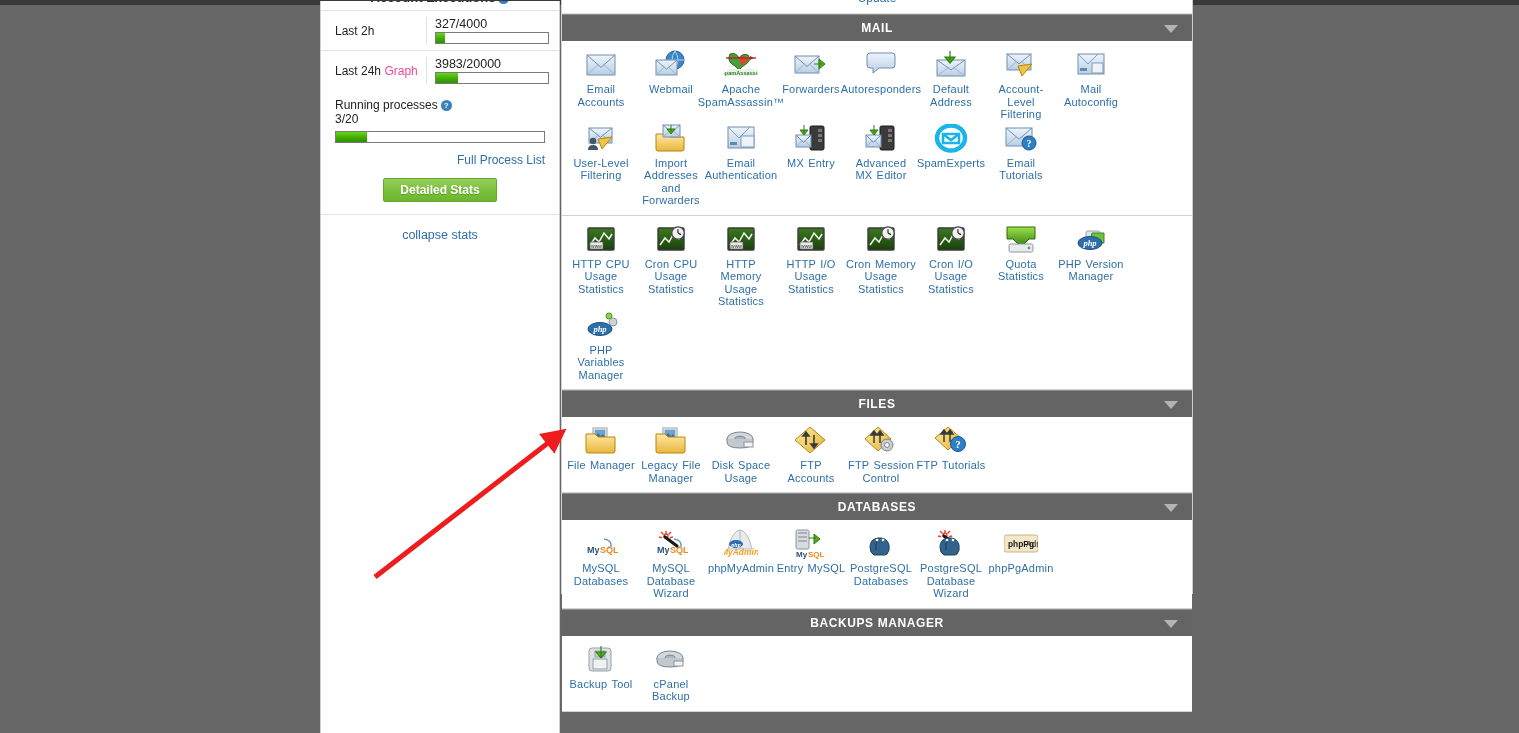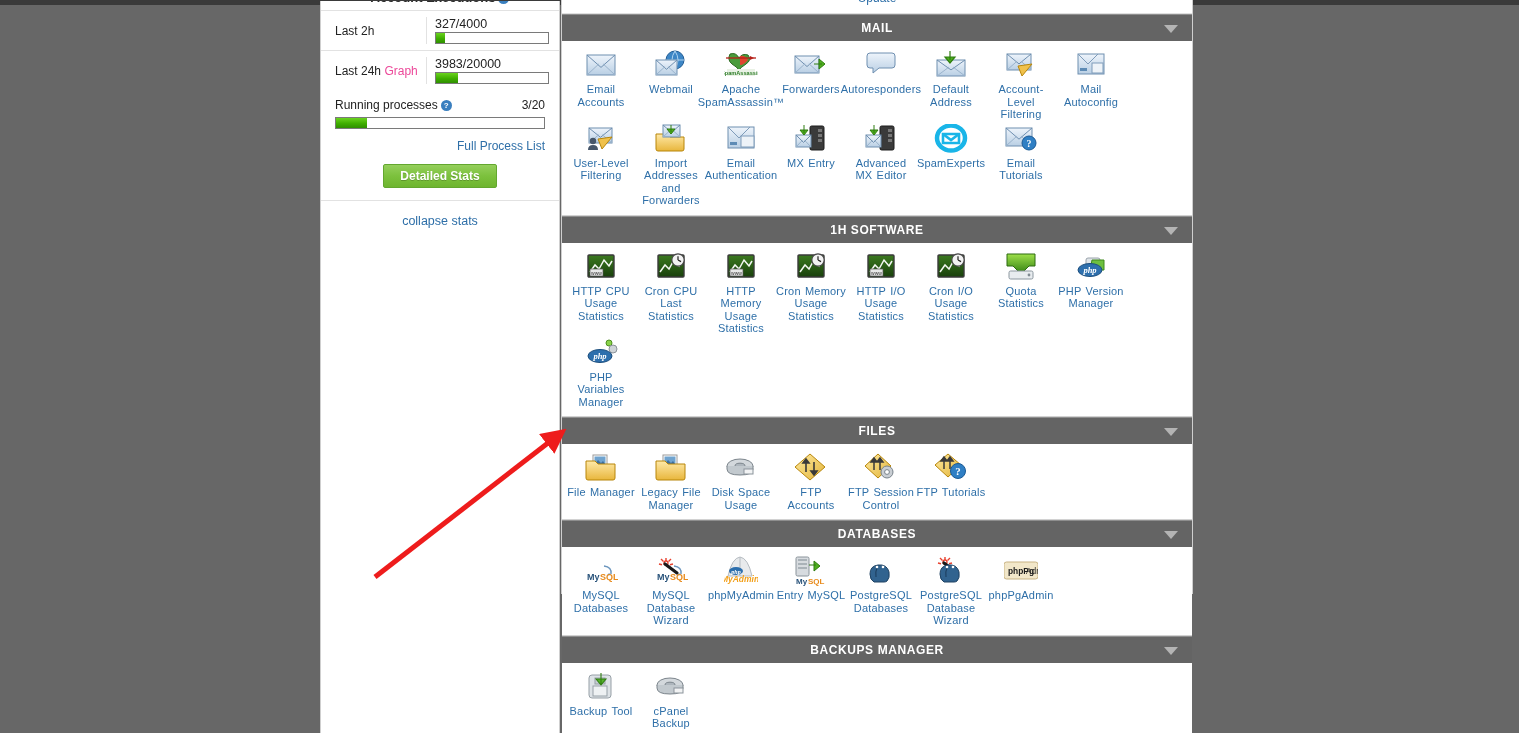--- a/index.html
+++ b/index.html
@@ -36,21 +36,21 @@
   .statLabel { width: 105px; padding-left: 14px; font-size: 12px; color: #222; }
   .statLabel a { color: #ec4899; text-decoration: none; }
   .statVal { flex: 1; padding-right: 10px; border-left: 1px solid #e2e2e2; padding-left: 8px; }
   .statNum { font-size: 12.5px; color: #222; line-height: 14px; }
   .bar { height: 12px; background: #fff; border: 1px solid #7a7a7a; position: relative; margin-top: 1px; }
   .barFill {
     position:absolute; left:0; top:0; bottom:0;
     background: linear-gradient(to bottom,#6ad31e 0%,#3fae00 55%,#2f8f00 100%);
   }
   .procRow { padding: 8px 14px 0 14px; }
-  .procTop { display:flex; justify-content:space-between; align-items:flex-end; font-size:12px; color:#222; }
+  .procTop { display:flex; justify-content:space-between; align-items:flex-start; font-size:12px; color:#222;flex-direction:column; }
   .procBar { margin-top: 5px; }
   .fullproc { text-align:right; padding: 7px 14px 0 14px; }
   .fullproc a { color:#2e6fa8; font-size:12px; text-decoration:none; }
   .btnWrap { text-align:center; padding: 10px 0 12px 0; border-bottom: 1px solid #e2e2e2; }
   .greenBtn {
     display:inline-block; padding:4px 16px; border-radius:2px; color:#fff;
     font-size:12px; font-weight:bold; border:1px solid #63a72f; cursor:pointer;
     background: linear-gradient(to bottom,#95cf5c 0%,#7cc13d 50%,#6eb52f 100%);
     text-shadow: 0 1px 0 rgba(0,0,0,.2);
   }
@@ -626,24 +626,20 @@
                     <path d="M28,22 L17.08,12.1" fill="none" stroke="#9ab3cc" stroke-width="1"></path>
                   </g>
                   <circle cx="25" cy="19" r="7" fill="#2f7fc4" stroke="#1a5a96"></circle>
                   <text x="25" y="23" font-size="10" font-weight="bold" text-anchor="middle" fill="#fff" font-family="Liberation Serif">?</text>
                 </svg></div>
               <div class="tileLabel">Email Tutorials</div>
             </div>
           </div>
         </div>
         <div class="section">
-          <div class="secHeader">
-            <span class="title">1H SOFTWARE</span>
-            <span class="caret"></span>
-          </div>
           <div class="secBody">
             <div class="tile">
               <div class="tileIcon"><svg width="34" height="30" viewBox="0 0 34 30" xmlns="http://www.w3.org/2000/svg">
                   <defs>
                     <linearGradient id="ci" x1="0" y1="0" x2="0" y2="1">
                       <stop offset="0" stop-color="#3c7a20"></stop>
                       <stop offset="1" stop-color="#19400c"></stop>
                     </linearGradient>
                   </defs>
                   <rect x="4" y="3" width="26" height="22" rx="1" fill="url(#ci)" stroke="#3a3a3a" stroke-width="1.4"></rect>
@@ -659,66 +655,66 @@
                     <linearGradient id="ci" x1="0" y1="0" x2="0" y2="1">
                       <stop offset="0" stop-color="#5aa82e"></stop>
                       <stop offset="1" stop-color="#225f10"></stop>
                     </linearGradient>
                   </defs>
                   <rect x="4" y="3" width="26" height="22" rx="1" fill="url(#ci)" stroke="#3a3a3a" stroke-width="1.4"></rect>
                   <polyline points="6,20 11,13 15,17 20,8 25,14 28,9" fill="none" stroke="#ffffff" stroke-width="1.5" opacity=".95"></polyline>
                   <circle cx="24" cy="8" r="6.2" fill="#f2f2f2" stroke="#444" stroke-width="1.2"></circle>
                   <path d="M24,8 L24,4.2 M24,8 L27,9.6" stroke="#222" stroke-width="1.2" fill="none"></path>
                 </svg></div>
-              <div class="tileLabel">Cron CPU Last Statistics</div>
+              <div class="tileLabel">Cron CPU Usage Statistics</div>
             </div>
             <div class="tile">
               <div class="tileIcon"><svg width="34" height="30" viewBox="0 0 34 30" xmlns="http://www.w3.org/2000/svg">
                   <defs>
                     <linearGradient id="ci" x1="0" y1="0" x2="0" y2="1">
                       <stop offset="0" stop-color="#5d9ad2"></stop>
                       <stop offset="1" stop-color="#1e4f84"></stop>
                     </linearGradient>
                   </defs>
                   <rect x="4" y="3" width="26" height="22" rx="1" fill="url(#ci)" stroke="#3a3a3a" stroke-width="1.4"></rect>
                   <polyline points="6,20 11,13 15,17 20,8 25,14 28,9" fill="none" stroke="#ffffff" stroke-width="1.5" opacity=".95"></polyline>
                   <rect x="6" y="17" width="13" height="7" fill="#e8e8e8" stroke="#555" stroke-width=".7"></rect>
                   <text x="12.5" y="22.6" font-size="5" text-anchor="middle" fill="#333" font-family="Liberation Sans">www</text>
                 </svg></div>
               <div class="tileLabel">HTTP Memory Usage Statistics</div>
             </div>
             <div class="tile">
               <div class="tileIcon"><svg width="34" height="30" viewBox="0 0 34 30" xmlns="http://www.w3.org/2000/svg">
                   <defs>
                     <linearGradient id="ci" x1="0" y1="0" x2="0" y2="1">
+                      <stop offset="0" stop-color="#e8eef3"></stop>
+                      <stop offset="1" stop-color="#9aa9b6"></stop>
+                    </linearGradient>
+                  </defs>
+                  <rect x="4" y="3" width="26" height="22" rx="1" fill="url(#ci)" stroke="#3a3a3a" stroke-width="1.4"></rect>
+                  <polyline points="6,20 11,13 15,17 20,8 25,14 28,9" fill="none" stroke="#ffffff" stroke-width="1.5" opacity=".95"></polyline>
+                  <rect x="6" y="17" width="13" height="7" fill="#e8e8e8" stroke="#555" stroke-width=".7"></rect>
+                  <text x="12.5" y="22.6" font-size="5" text-anchor="middle" fill="#333" font-family="Liberation Sans">www</text>
+                </svg></div>
+              <div class="tileLabel">HTTP I/O Usage Statistics</div>
+            </div>
+            <div class="tile">
+              <div class="tileIcon"><svg width="34" height="30" viewBox="0 0 34 30" xmlns="http://www.w3.org/2000/svg">
+                  <defs>
+                    <linearGradient id="ci" x1="0" y1="0" x2="0" y2="1">
                       <stop offset="0" stop-color="#6aa8dc"></stop>
                       <stop offset="1" stop-color="#24588d"></stop>
                     </linearGradient>
                   </defs>
                   <rect x="4" y="3" width="26" height="22" rx="1" fill="url(#ci)" stroke="#3a3a3a" stroke-width="1.4"></rect>
                   <polyline points="6,20 11,13 15,17 20,8 25,14 28,9" fill="none" stroke="#ffffff" stroke-width="1.5" opacity=".95"></polyline>
                   <circle cx="24" cy="8" r="6.2" fill="#f2f2f2" stroke="#444" stroke-width="1.2"></circle>
                   <path d="M24,8 L24,4.2 M24,8 L27,9.6" stroke="#222" stroke-width="1.2" fill="none"></path>
                 </svg></div>
               <div class="tileLabel">Cron Memory Usage Statistics</div>
-            </div>
-            <div class="tile">
-              <div class="tileIcon"><svg width="34" height="30" viewBox="0 0 34 30" xmlns="http://www.w3.org/2000/svg">
-                  <defs>
-                    <linearGradient id="ci" x1="0" y1="0" x2="0" y2="1">
-                      <stop offset="0" stop-color="#e8eef3"></stop>
-                      <stop offset="1" stop-color="#9aa9b6"></stop>
-                    </linearGradient>
-                  </defs>
-                  <rect x="4" y="3" width="26" height="22" rx="1" fill="url(#ci)" stroke="#3a3a3a" stroke-width="1.4"></rect>
-                  <polyline points="6,20 11,13 15,17 20,8 25,14 28,9" fill="none" stroke="#ffffff" stroke-width="1.5" opacity=".95"></polyline>
-                  <rect x="6" y="17" width="13" height="7" fill="#e8e8e8" stroke="#555" stroke-width=".7"></rect>
-                  <text x="12.5" y="22.6" font-size="5" text-anchor="middle" fill="#333" font-family="Liberation Sans">www</text>
-                </svg></div>
-              <div class="tileLabel">HTTP I/O Usage Statistics</div>
             </div>
             <div class="tile">
               <div class="tileIcon"><svg width="34" height="30" viewBox="0 0 34 30" xmlns="http://www.w3.org/2000/svg">
                   <defs>
                     <linearGradient id="ci" x1="0" y1="0" x2="0" y2="1">
                       <stop offset="0" stop-color="#eceff2"></stop>
                       <stop offset="1" stop-color="#a3b0bb"></stop>
                     </linearGradient>
                   </defs>
                   <rect x="4" y="3" width="26" height="22" rx="1" fill="url(#ci)" stroke="#3a3a3a" stroke-width="1.4"></rect>

